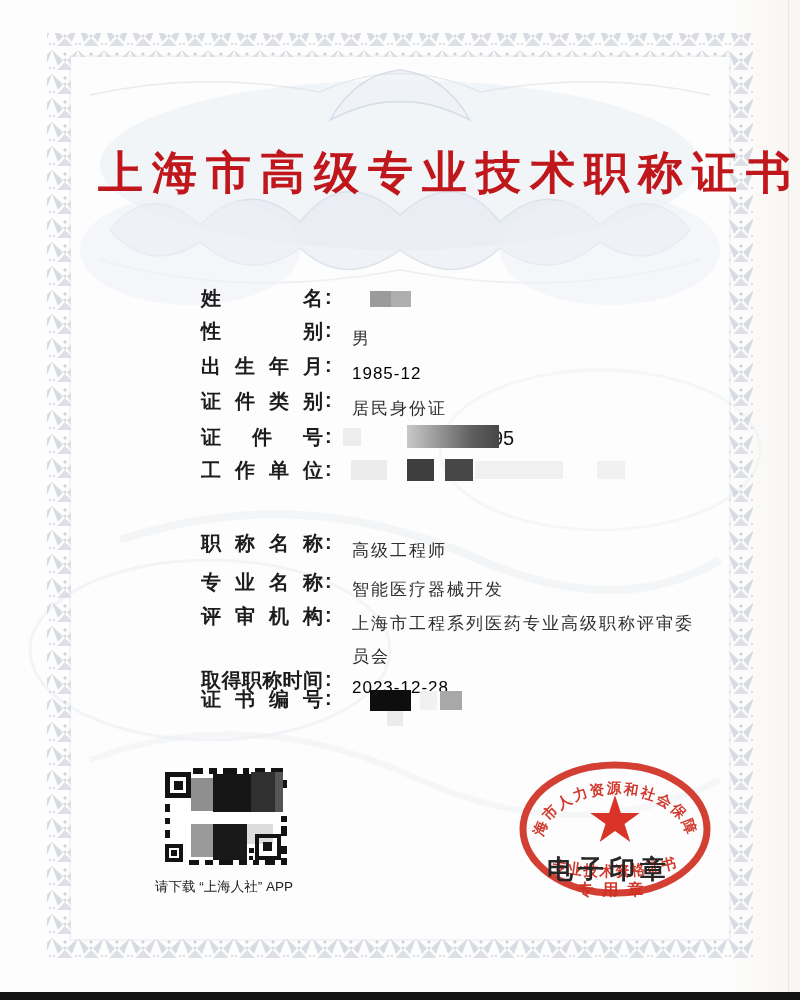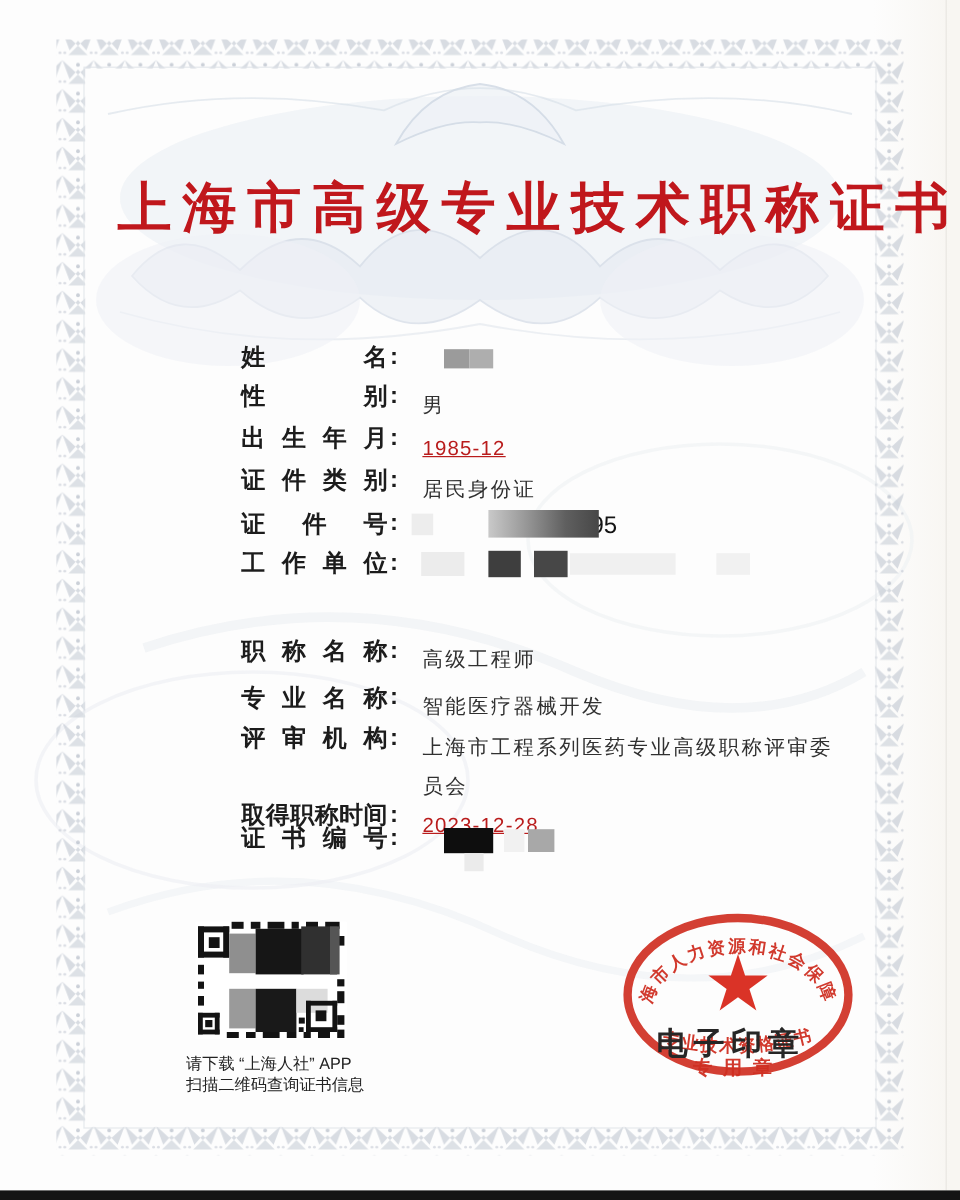--- a/index.html
+++ b/index.html
@@ -17,21 +17,21 @@
     font-size:45px;font-weight:bold;letter-spacing:9px;color:#c0171c;
     font-family:"Liberation Sans",sans-serif;}
   
   .row{z-index:2;height:24px;margin-left:43px;}
   .flabel{position:absolute;left:158px;top:0;width:122px;display:inline-block;
     font-size:20px;font-weight:bold;color:#1c1c1c;
     text-align:justify;text-align-last:justify;line-height:22px;}
   .fcolon{position:absolute;left:282px;top:-1px;font-size:20px;font-weight:bold;color:#1c1c1c;}
   .fvalue{position:absolute;left:309px;top:2px;font-size:17px;color:#303030;
     letter-spacing:2px;font-family:"DejaVu Serif",serif;line-height:33px;}
-  .fvalue.num{font-family:"Liberation Sans",sans-serif;letter-spacing:1px;color:#b91c1c;text-decoration:underline;}
+  .fvalue.num{font-family:"Liberation Sans",sans-serif;letter-spacing:1px;color:#000000;}
   .fvalue.wrap{width:352px;}
   .redact{position:absolute;z-index:2;}
   
   #qr-box{left:163px;top:768px;width:126px;height:98px;z-index:2;background:#fff;}
   #qr-caption{left:155px;top:878px;width:230px;z-index:2;
     font-size:13.5px;font-weight:normal;color:#222;line-height:17px;}
   
   #seal{left:518px;top:760px;width:200px;height:150px;z-index:2;}
   #seal-overlay{left:547px;top:852px;z-index:3;font-size:26px;font-weight:bold;
     color:#262626;letter-spacing:5px;font-family:Liberation Serif, serif;}
@@ -197,21 +197,20 @@
         <rect x="92" y="88" width="26" height="4"></rect>
       <rect x="100" y="74" width="9" height="9"></rect>
       <rect x="86" y="80" width="5" height="5"></rect>
         <rect x="86" y="88" width="4" height="4"></rect>
     </g>
   </svg>
 </div>
 
 <div id="qr-caption" class="abs">
   <div>请下载 “上海人社” APP</div>
-  <div>扫描二维码查询证书信息</div>
 </div>
 
 <svg id="seal" class="abs" width="200" height="150" viewBox="0 0 200 150">
   <defs>
     <path id="arcTop" d="M 25.4 85.1 A 72 47 0 1 1 168.7 85.1" fill="none"></path>
     <path id="arcMid" d="M 30 109 Q 97 125 164 106" fill="none"></path>
   </defs>
   <ellipse cx="97" cy="69" rx="92" ry="64" fill="none" stroke="#cf2f22" stroke-width="7" opacity="0.92"></ellipse>
   <text font-size="14.5" font-weight="bold" fill="#cf2f22" letter-spacing="2" font-family="Liberation Sans, sans-serif" opacity="0.95">
     <textPath href="#arcTop" startOffset="50%" text-anchor="middle">上海市人力资源和社会保障局</textPath>

